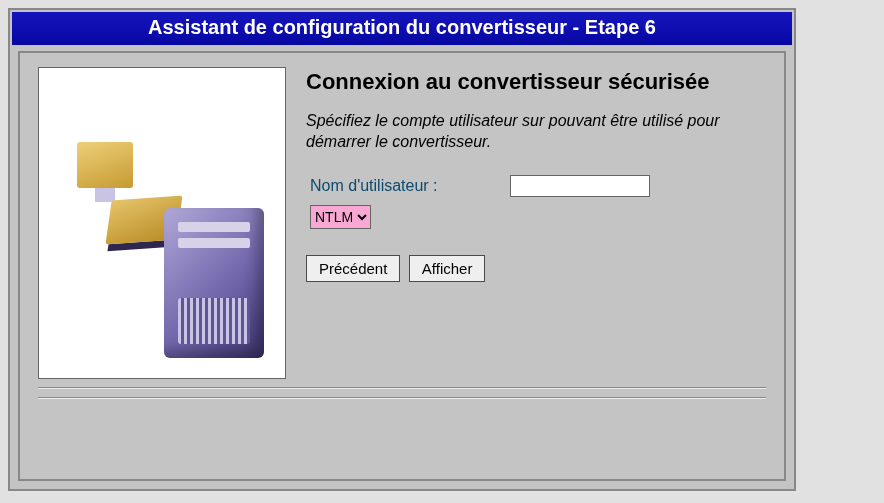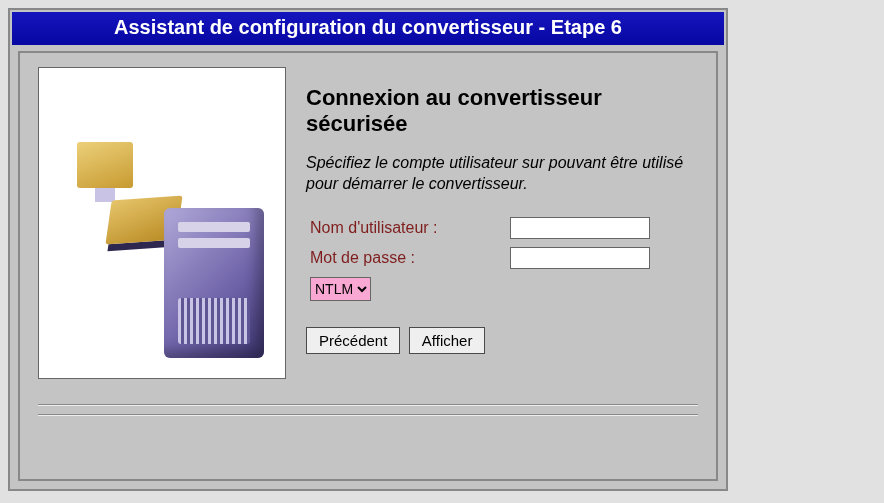--- a/index.html
+++ b/index.html
@@ -3,21 +3,21 @@
 <meta charset="utf-8">
 <style>
   * { box-sizing: border-box; }
   html, body {
     margin: 0;
     padding: 0;
     background: #e1e1e1;
     font-family: Arial, Helvetica, sans-serif;
   }
   .outer-frame {
-    width: 720px;
+    width: 788px;
     margin: 8px;
     border: 2px solid #888;
     background: #c4c4c4;
     padding: 2px;
   }
   .title-bar {
     background: #0f0f9e;
     background: linear-gradient(#1515be,#0707a2);
     color: #fff;
     font-weight: bold;
@@ -46,42 +46,42 @@
     overflow: hidden;
   }
   .main-col {
     flex: 1;
     padding-top: 2px;
   }
   .page-heading {
     font-size: 22px;
     font-weight: bold;
     color: #000;
-    margin: 16px 0 16px 0;
+    margin: 0 0 16px 0;
   }
   .page-desc {
     font-size: 16px;
     color: #000;
     margin: 0 0 22px 0;
     line-height: 1.3;
     font-style: italic;
   }
   .form-table {
     margin-left: 4px;
     margin-bottom: 26px;
   }
   .form-row {
     display: flex;
     align-items: center;
     margin-bottom: 8px;
   }
   .form-label {
     width: 200px;
     font-size: 16px;
-    color: #7f1d1d;
+    color: #0c4a6e;
   }
   .text-input {
     width: 140px;
     height: 22px;
     border: 1px solid #666;
     background: #fff;
     font-size: 14px;
     padding: 1px 3px;
   }
   .select-input {
@@ -180,24 +180,20 @@
       <div class="main-col">
         <h2 class="page-heading">Connexion au convertisseur sécurisée</h2>
         <p class="page-desc">Spécifiez le compte utilisateur sur pouvant être utilisé pour démarrer le convertisseur.</p>
 
         <div class="form-table">
           <div class="form-row">
             <div class="form-label">Nom d'utilisateur :</div>
             <input type="text" class="text-input" value="" style="">
           </div>
           <div class="form-row">
-            <div class="form-label">Mot de passe :</div>
-            <input type="password" class="text-input" value="" style="">
-          </div>
-          <div class="form-row">
             <select class="select-input">
               <option>NTLM</option>
             </select>
           </div>
         </div>
 
         <div class="nav-buttons">
           <button>Précédent</button>
           <button>Afficher</button>
         </div>

